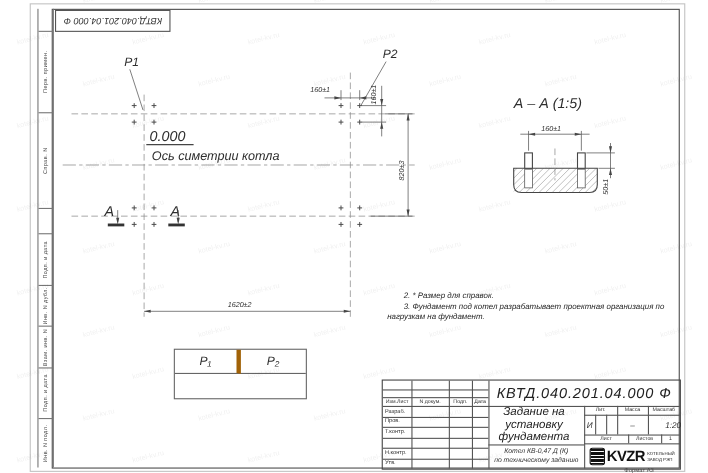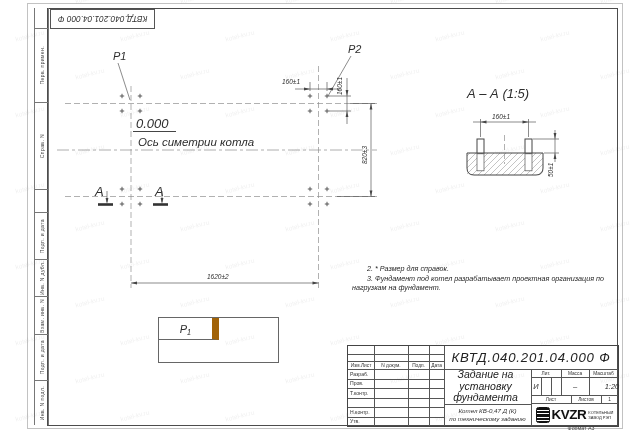--- a/index.html
+++ b/index.html
@@ -28,21 +28,21 @@
   .arr{fill:#454545;}
   .thick{stroke:#333;stroke-width:2.6;}
   
   #notes{left:352px;top:264px;width:263px;}
   #notes p{margin:0;font-style:italic;font-size:7.2px;line-height:9.6px;text-indent:15px;color:#262626;}
   
   #load-table{left:158px;top:317px;width:119px;height:44px;border:1px solid #666;
               display:grid;grid-template-columns:1fr 1fr;grid-template-rows:1fr 1fr;}
   #load-table div{display:flex;align-items:center;justify-content:center;font-style:italic;}
   .lt-h{font-size:11px;border-bottom:1px solid #666;}
-  .lt-h.l,.lt-v.l{border-right:7px solid #a16207;}
+  .lt-h.l,.lt-v.l{border-right:4px solid #a16207;}
   .lt-v{font-size:10px;}
   
   #tb{left:347px;top:345px;width:270px;height:80px;border:1.4px solid #444;}
   .vl{position:absolute;width:1px;background:#555;}
   .hl{position:absolute;height:1px;background:#555;}
   .cell{position:absolute;display:flex;align-items:center;justify-content:center;overflow:hidden;}
   .lab{font-size:4.8px;color:#333;}
   .rowlab{justify-content:flex-start;padding-left:2px;font-size:5.1px;color:#333;}
   #doc-num{font-style:italic;font-size:13.2px;letter-spacing:.8px;color:#222;white-space:nowrap;}
   #tb-title{font-style:italic;font-size:10.5px;line-height:11.5px;text-align:center;color:#222;}
@@ -235,20 +235,21 @@
     </g>
   </svg>
 
   <div class="abs" id="notes">
     <p>2. * Размер для справок.</p>
     <p>3. Фундамент под котел разрабатывает проектная организация по нагрузкам на фундамент.</p>
   </div>
 
   <div class="abs" id="load-table">
     <div class="lt-h l">P₁</div>
+    <div class="lt-h">P₂</div>
   </div>
 
   <div class="abs" id="tb">
 
     <div class="vl" style="left:26px;top:0;height:80px"></div>
     <div class="vl" style="left:60px;top:0;height:80px"></div>
     <div class="vl" style="left:81px;top:0;height:80px"></div>
     <div class="vl" style="left:96px;top:0;height:80px"></div>
     <div class="hl" style="left:0;top:7.5px;width:96px"></div>
     <div class="hl" style="left:0;top:15px;width:96px"></div>

